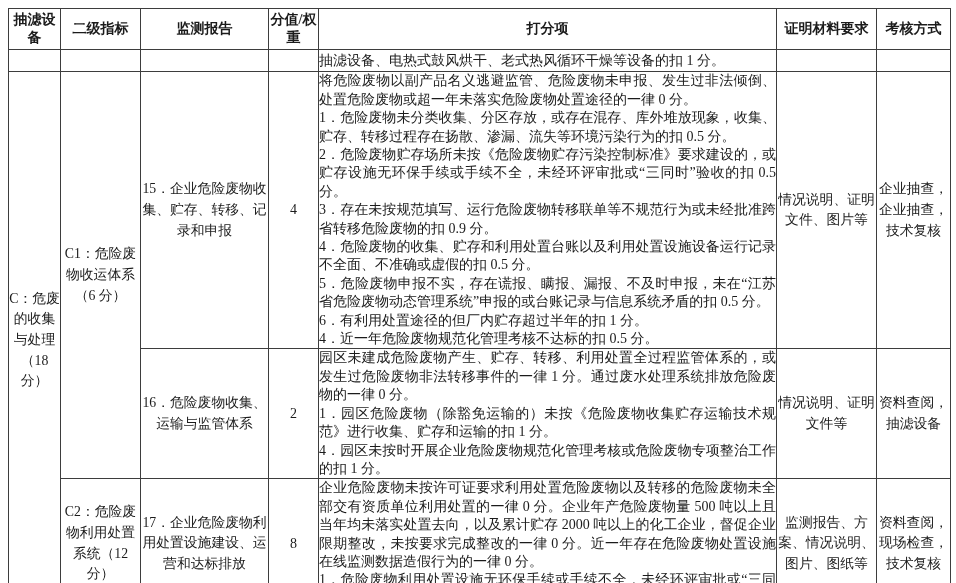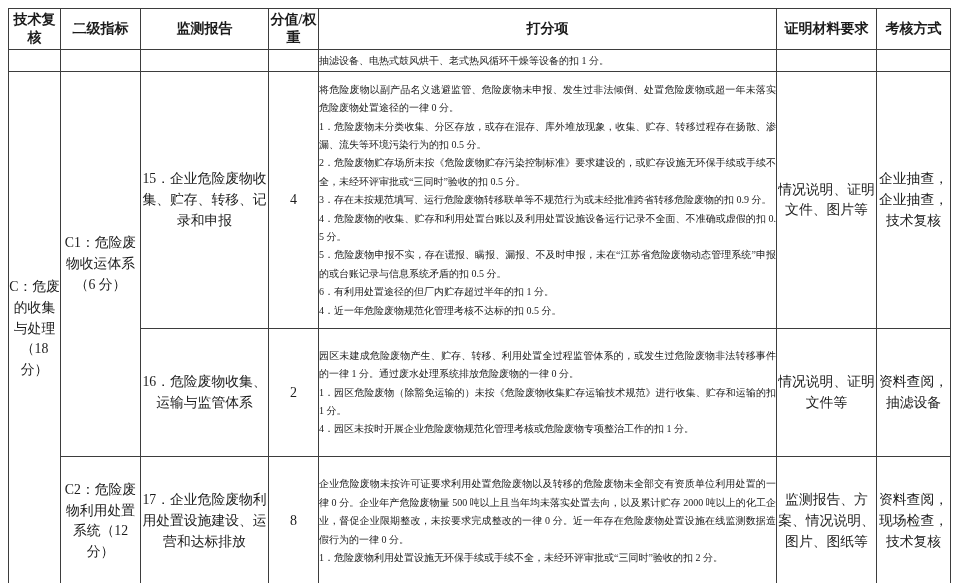--- a/index.html
+++ b/index.html
@@ -41,21 +41,21 @@
     font-size: 13.8px;
     line-height: 1.5;
     padding: 2px 3px;
   }
   .score-cell {
     text-align: center;
     font-size: 14px;
   }
   .scoring-cell {
     padding: 2px 4px 2px 5px;
-    font-size: 10px;
+    font-size: 14px;
     vertical-align: top;
   }
   .scoring-cell .para {
     text-align: justify;
     line-height: 18.4px;
   }
   tr.hdr      { height: 33px; }
   tr.carry    { height: 22px; }
   tr.r15      { height: 257px; }
   tr.r16      { height: 128px; }
@@ -70,21 +70,21 @@
       <col style="width:52px">
         <col style="width:80px">
         <col style="width:128px">
       <col style="width:50px">
         <col style="width:458px">
         <col style="width:100px">
       <col style="width:74px">
     </colgroup>
     <thead>
       <tr class="hdr">
-        <th>技术复核</th>
+        <th>抽滤设备</th>
         <th>二级指标</th>
         <th>监测报告</th>
         <th>分值/权重</th>
         <th>打分项</th>
         <th>证明材料要求</th>
         <th>考核方式</th>
       </tr>
     </thead>
     <tbody>
       <tr class="carry">

